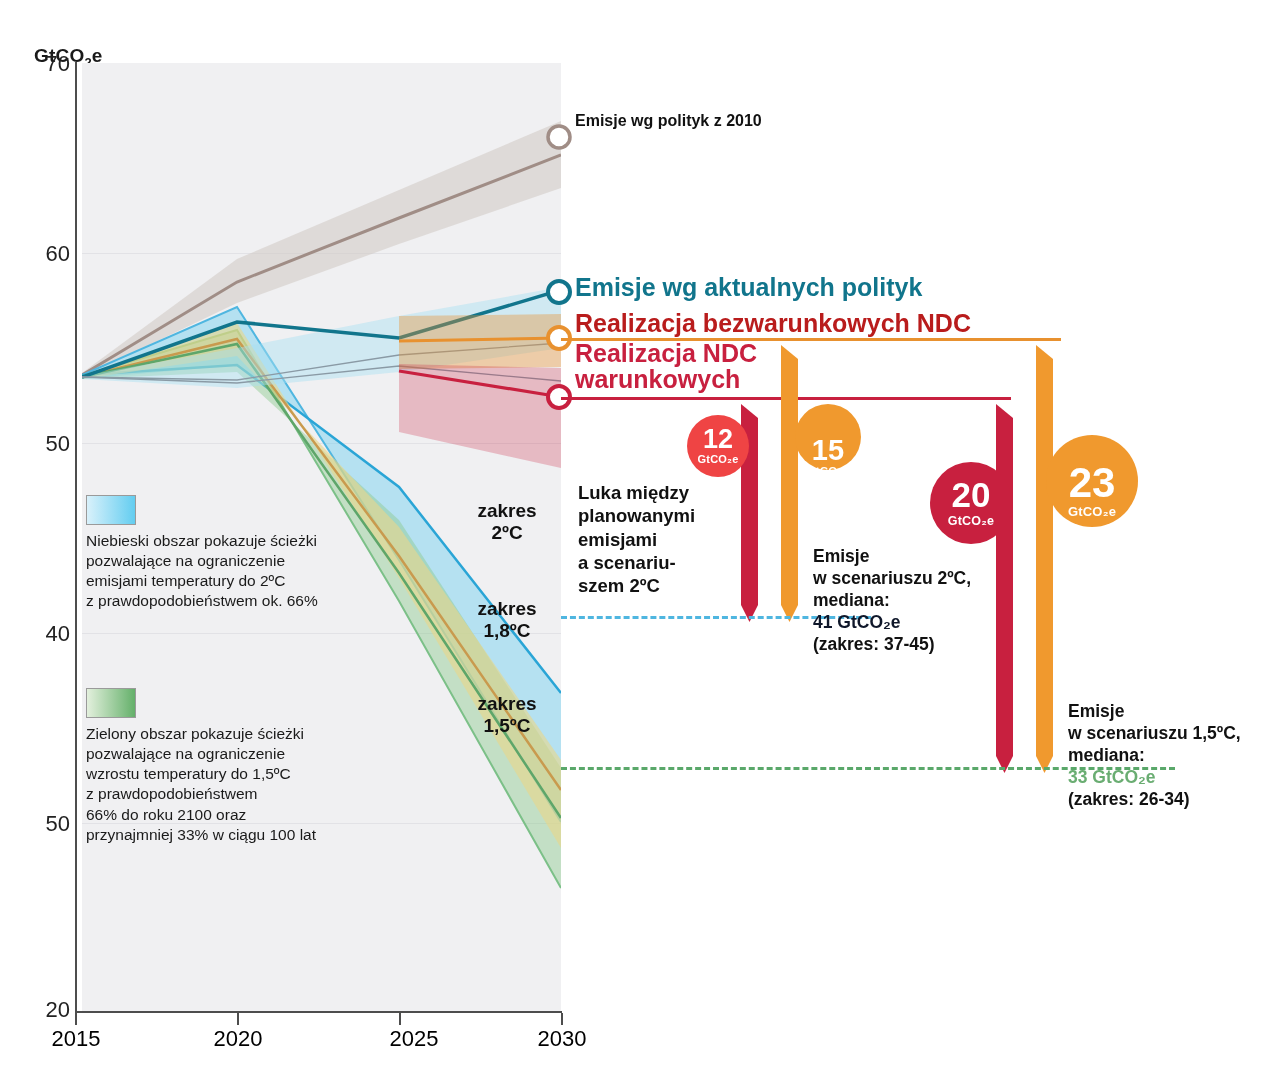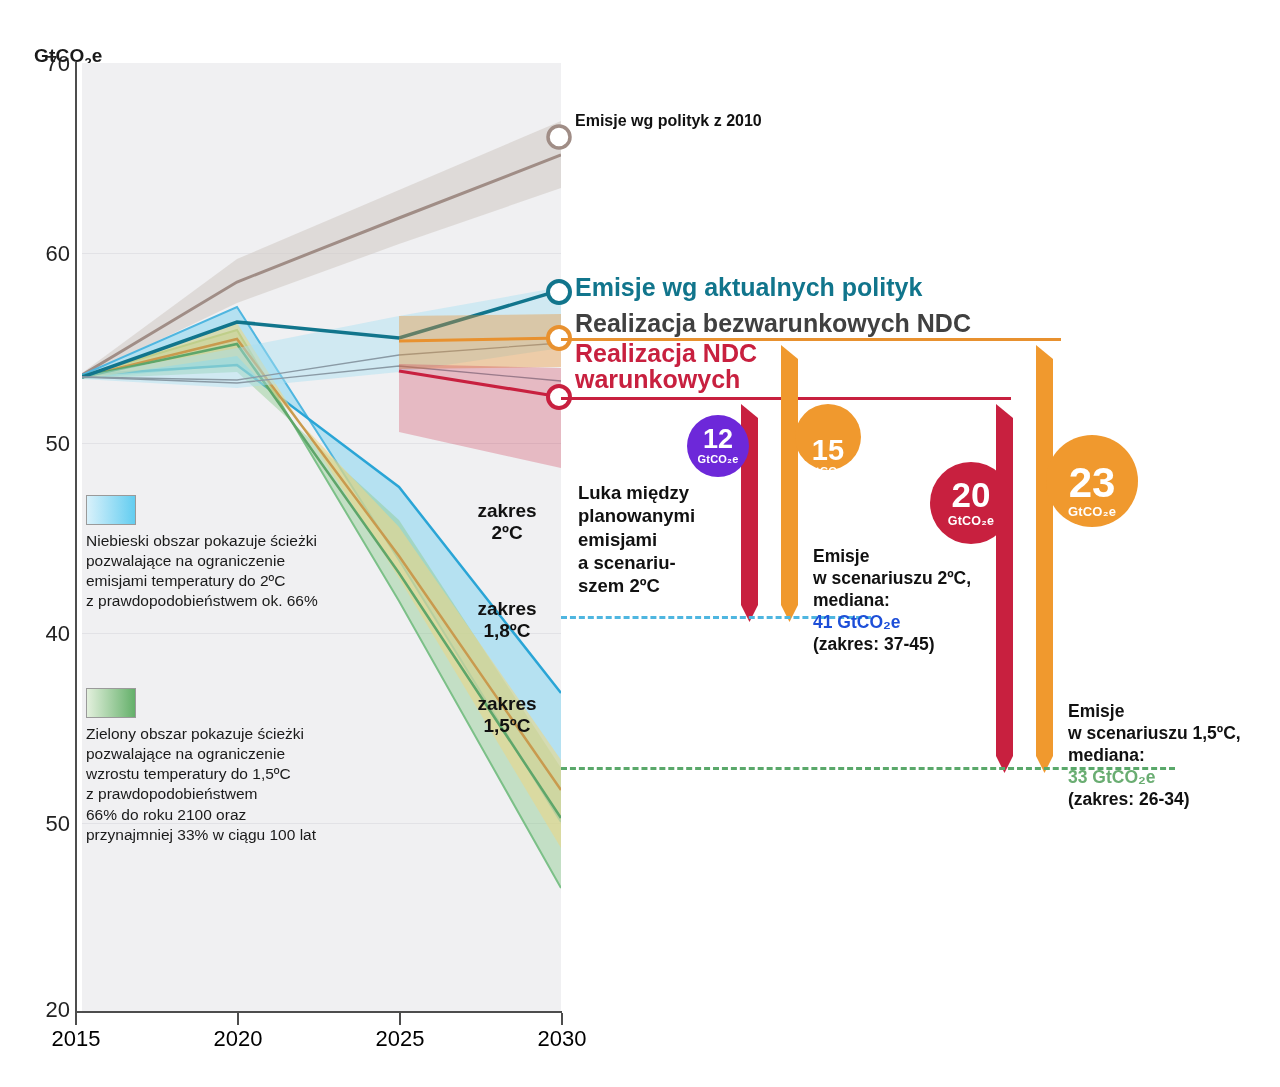--- a/index.html
+++ b/index.html
@@ -23,21 +23,21 @@
   .xtick{width:2px;height:12px;background:#4d4d4d;top:1013px;}
   .xtick-label{font-size:22px;color:#000000;top:1026px;width:90px;text-align:center;}
 
   
   #chart-svg{left:0;top:0;width:1280px;height:1087px;overflow:visible;}
 
   
   .callout{font-weight:bold;line-height:1.04;}
   #cl-2010{left:575px;top:113px;font-size:16px;color:#111;}
   #cl-current{left:575px;top:274px;font-size:25px;color:#11758c;}
-  #cl-uncond{left:575px;top:310px;font-size:25px;color:#404040;text-align:center;}
+  #cl-uncond{left:575px;top:310px;font-size:25px;color:#b91c1c;text-align:center;}
   #cl-cond{left:575px;top:340px;font-size:25px;color:#c8203f;}
 
   
   .zakres{font-size:19px;font-weight:bold;color:#111;text-align:center;line-height:1.18;width:110px;}
   #zak-2{left:452px;top:500px;}
   #zak-18{left:452px;top:598px;}
   #zak-15{left:452px;top:693px;}
 
   
   .swatch{width:48px;height:28px;border:1px solid #9a9a9a;}
@@ -63,21 +63,21 @@
 
   .dashline{height:0;border-top:3px dashed;}
   #dash-blue{left:561px;top:616px;width:310px;border-color:#4fb6e0;}
   #dash-green{left:561px;top:767px;width:614px;border-color:#5aa86a;}
 
   .note{font-size:17.5px;font-weight:bold;line-height:1.26;color:#111;}
   #gap-note{left:578px;top:481px;width:150px;font-size:18.5px;}
   #note-2c{left:813px;top:545px;width:230px;}
   #note-15c{left:1068px;top:700px;width:215px;}
   .medianval{font-weight:bold;}
-  .mv-blue{color:#1d4ed8;}
+  .mv-blue{color:#0f172a;}
   .mv-green{color:#6aad72;}
 </style>
 </head>
 <body>
 
 <div id="root">
 
   <div class="abs" id="axis-title">GtCO<sub>2</sub>e</div>
 
   <div class="abs" id="plot-bg"></div>
@@ -94,21 +94,21 @@
   <div class="abs ytick-label" style="left:20px;top:621px;">40</div>
   <div class="abs ytick-label" style="left:20px;top:811px;">50</div>
   <div class="abs ytick-label" style="left:20px;top:997px;">20</div>
 
   <div class="abs xtick" style="left:75px;"></div>
   <div class="abs xtick" style="left:237px;"></div>
   <div class="abs xtick" style="left:399px;"></div>
   <div class="abs xtick" style="left:561px;"></div>
   <div class="abs xtick-label" style="left:31px;">2015</div>
   <div class="abs xtick-label" style="left:193px;">2020</div>
-  <div class="abs xtick-label" style="left:355px;">2025</div>
+  <div class="abs xtick-label" style="left:369px;">2025</div>
   <div class="abs xtick-label" style="left:517px;">2030</div>
 
   <svg class="abs" id="chart-svg" viewBox="0 0 1280 1087">
     <defs>
       <clipPath id="plotClip">
           <rect x="82" y="63" width="479" height="948"></rect>
         </clipPath>
     </defs>
 
     <g clip-path="url(#plotClip)">
@@ -206,21 +206,21 @@
     <path d="M996,404 L1013,418 L1013,756 L1004.5,773 L996,756 Z" fill="#c8203f"></path>
 
     <path d="M1036,345 L1053,359 L1053,756 L1044.5,773 L1036,756 Z" fill="#f0992e"></path>
   </svg>
 
   <div class="arrow-label" style="left:756px;top:600px;color:#fff;">warunkowe NDC</div>
   <div class="arrow-label" style="left:796px;top:600px;">bezwarunkowe NDC</div>
   <div class="arrow-label" style="left:1011px;top:750px;">warunkowe NDC</div>
   <div class="arrow-label" style="left:1051px;top:750px;">bezwarunkowe NDC</div>
 
-  <div class="bubble" style="left:687px;top:415px;width:62px;height:62px;background:#6d28d9;">
+  <div class="bubble" style="left:687px;top:415px;width:62px;height:62px;background:#ef4444;">
     <span class="num" style="font-size:27px;">12</span>
     <span class="unit" style="font-size:11px;margin-top:1px;">GtCO₂e</span>
   </div>
 
   <div class="bubble" style="left:795px;top:404px;width:66px;height:66px;background:#f0992e;">
     <span class="num" style="font-size:29px;margin-top:40px;">15</span>
     <span class="unit" style="font-size:11.5px;margin-top:1px;">GtCO₂e</span>
   </div>
 
   <div class="bubble" style="left:930px;top:462px;width:82px;height:82px;background:#c8203f;">

